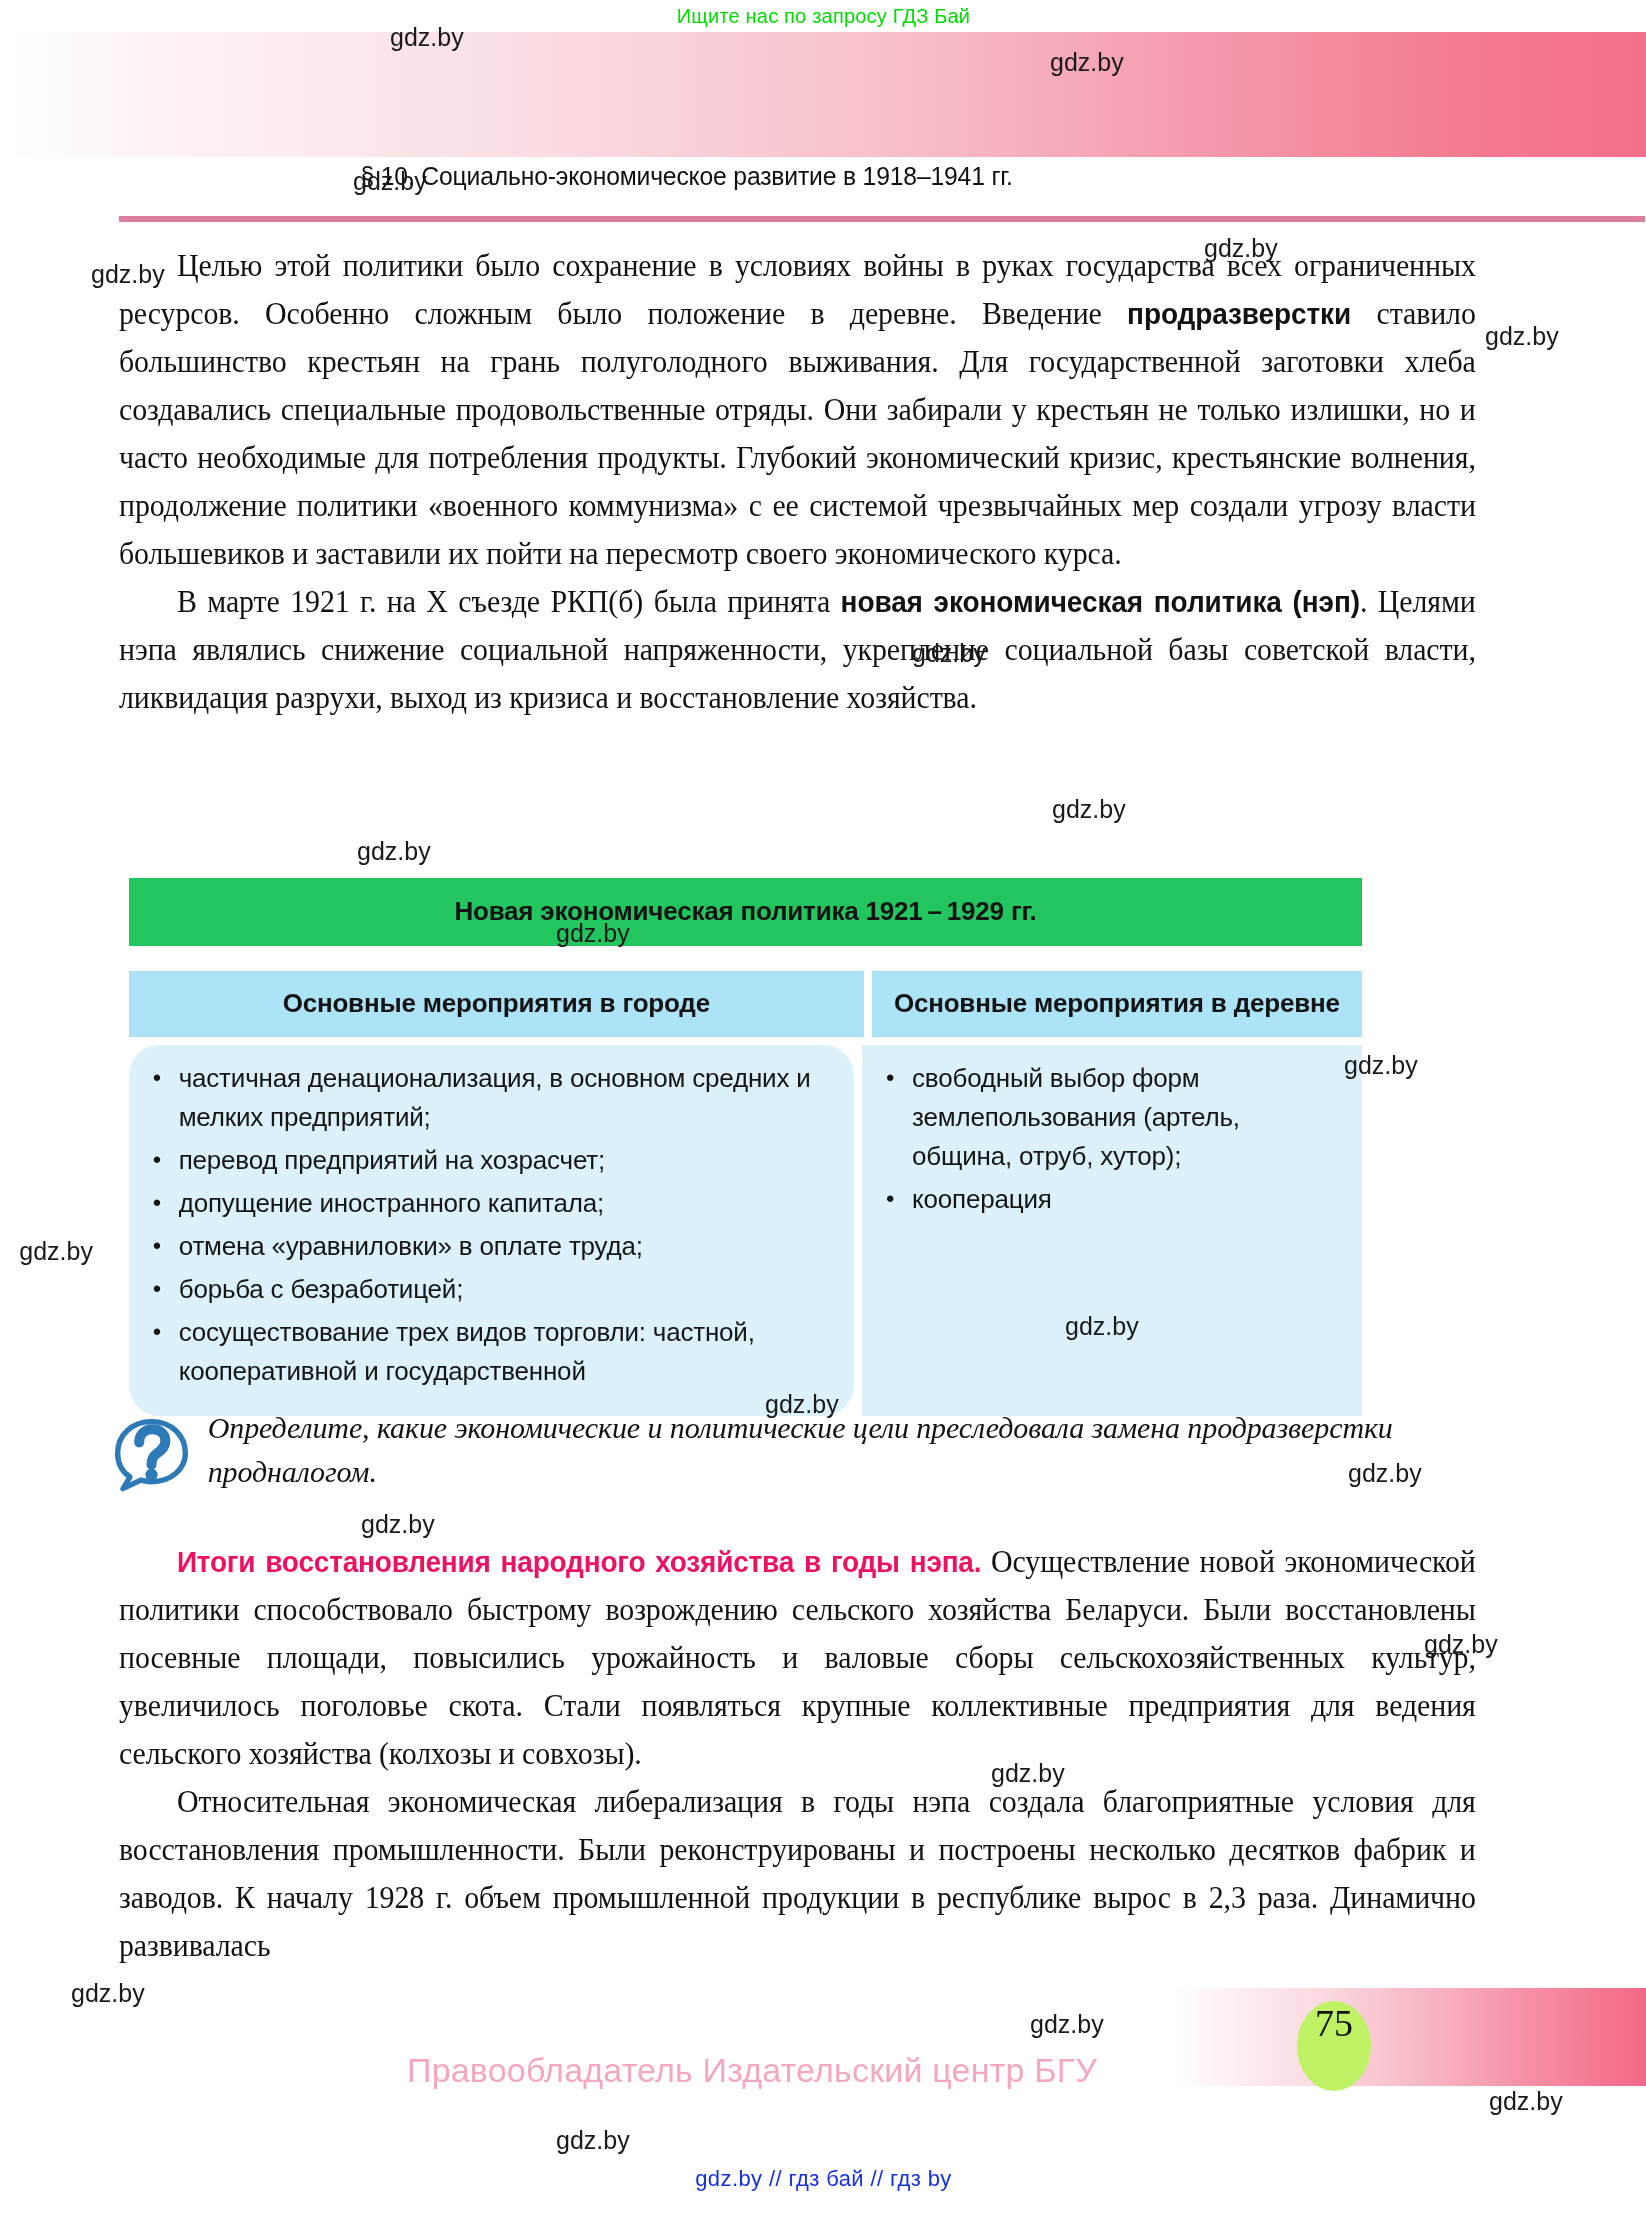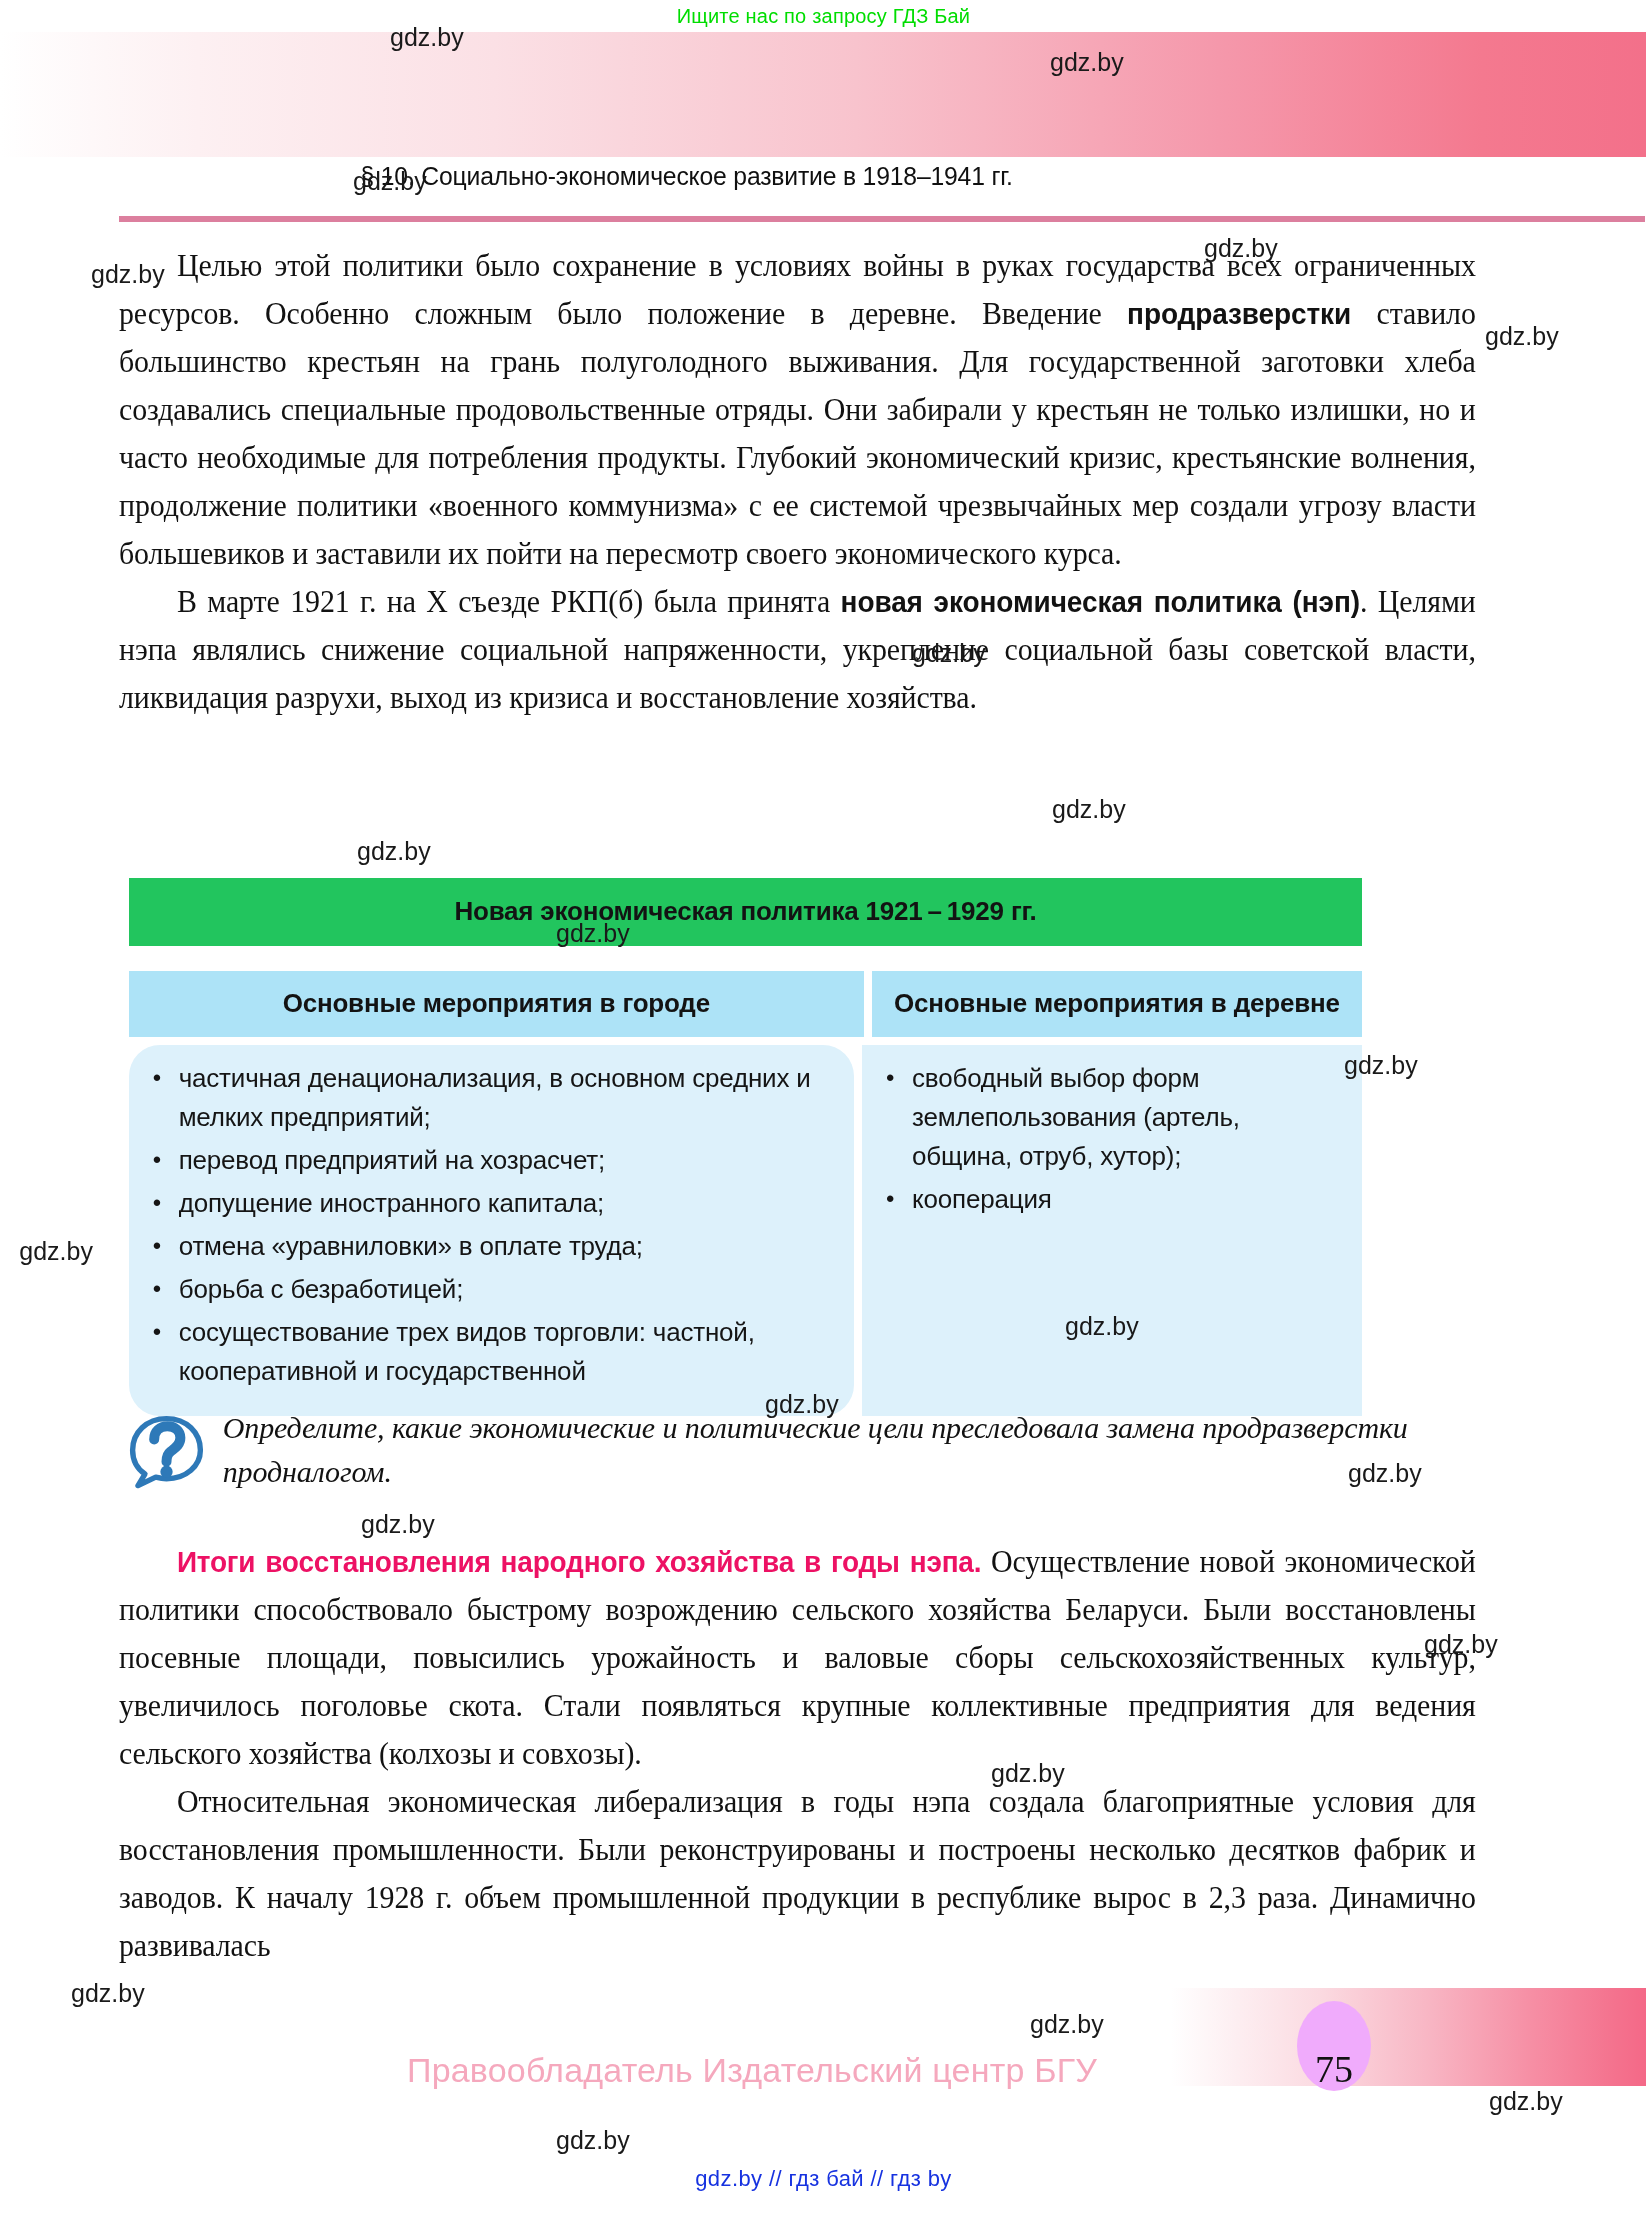--- a/index.html
+++ b/index.html
@@ -104,22 +104,22 @@
     font-size:26px;line-height:39px;color:#151515;
     margin:0 0 4px 0;letter-spacing:-0.2px;
   }
   .nep-body-cell li::before{
     content:"\2022";position:absolute;left:-26px;top:-0.8px;font-size:24px;color:#151515;
   }
   .nep-body-cell li b{font-weight:bold;}
 
   
   .q-block{
-    position:absolute;left:128px;top:1406px;width:1370px;
-    display:flex;align-items:center;z-index:20;
+    position:absolute;left:113px;top:1406px;width:1370px;
+    display:flex;align-items:flex-end;z-index:20;
   }
   .q-icon{width:77px;height:77px;flex:0 0 77px;margin-top:4.8px;}
   .q-text{
     margin-left:17.7px;
     font-family:"Liberation Serif", serif;
     font-style:italic;font-size:30px;line-height:44px;color:#121212;
     width:1257px;
     letter-spacing:-0.1px;
   }
 
@@ -139,22 +139,22 @@
   }
 
   
   .footer-band{
     position:absolute;left:1171px;top:1988px;width:476px;height:98px;
     background:linear-gradient(to right,#ffffff 0%,#fdeef1 14%,#fbd9e0 32%,#f8b6c4 54%,#f68ea4 76%,#f4718d 94%,#f46887 100%);
     z-index:5;
   }
   .page-circle{
     position:absolute;left:1297px;top:2001px;width:74px;height:90px;
-    background:#f0abfc;border-radius:50%;
-    display:flex;align-items:flex-end;justify-content:center;
+    background:#bef264;border-radius:50%;
+    display:flex;align-items:flex-start;justify-content:center;
     z-index:8;
   }
   .page-circle span{
     font-family:"Liberation Serif", serif;
     font-size:38px;color:#111111;
   }
 
   .copyright{
     position:absolute;left:407px;top:2051px;
     font-family:"Liberation Sans", sans-serif;

